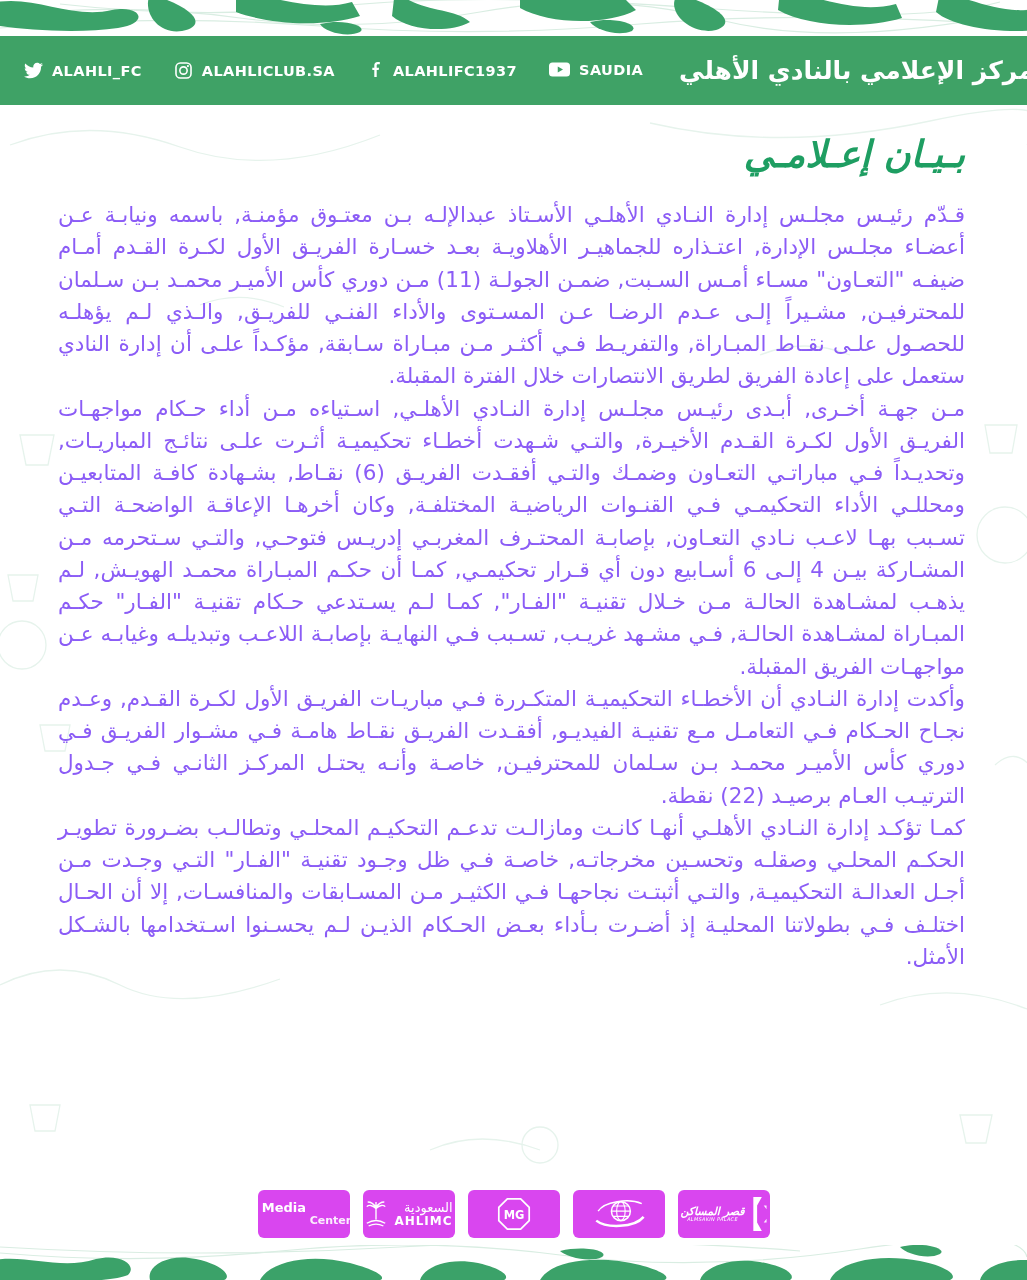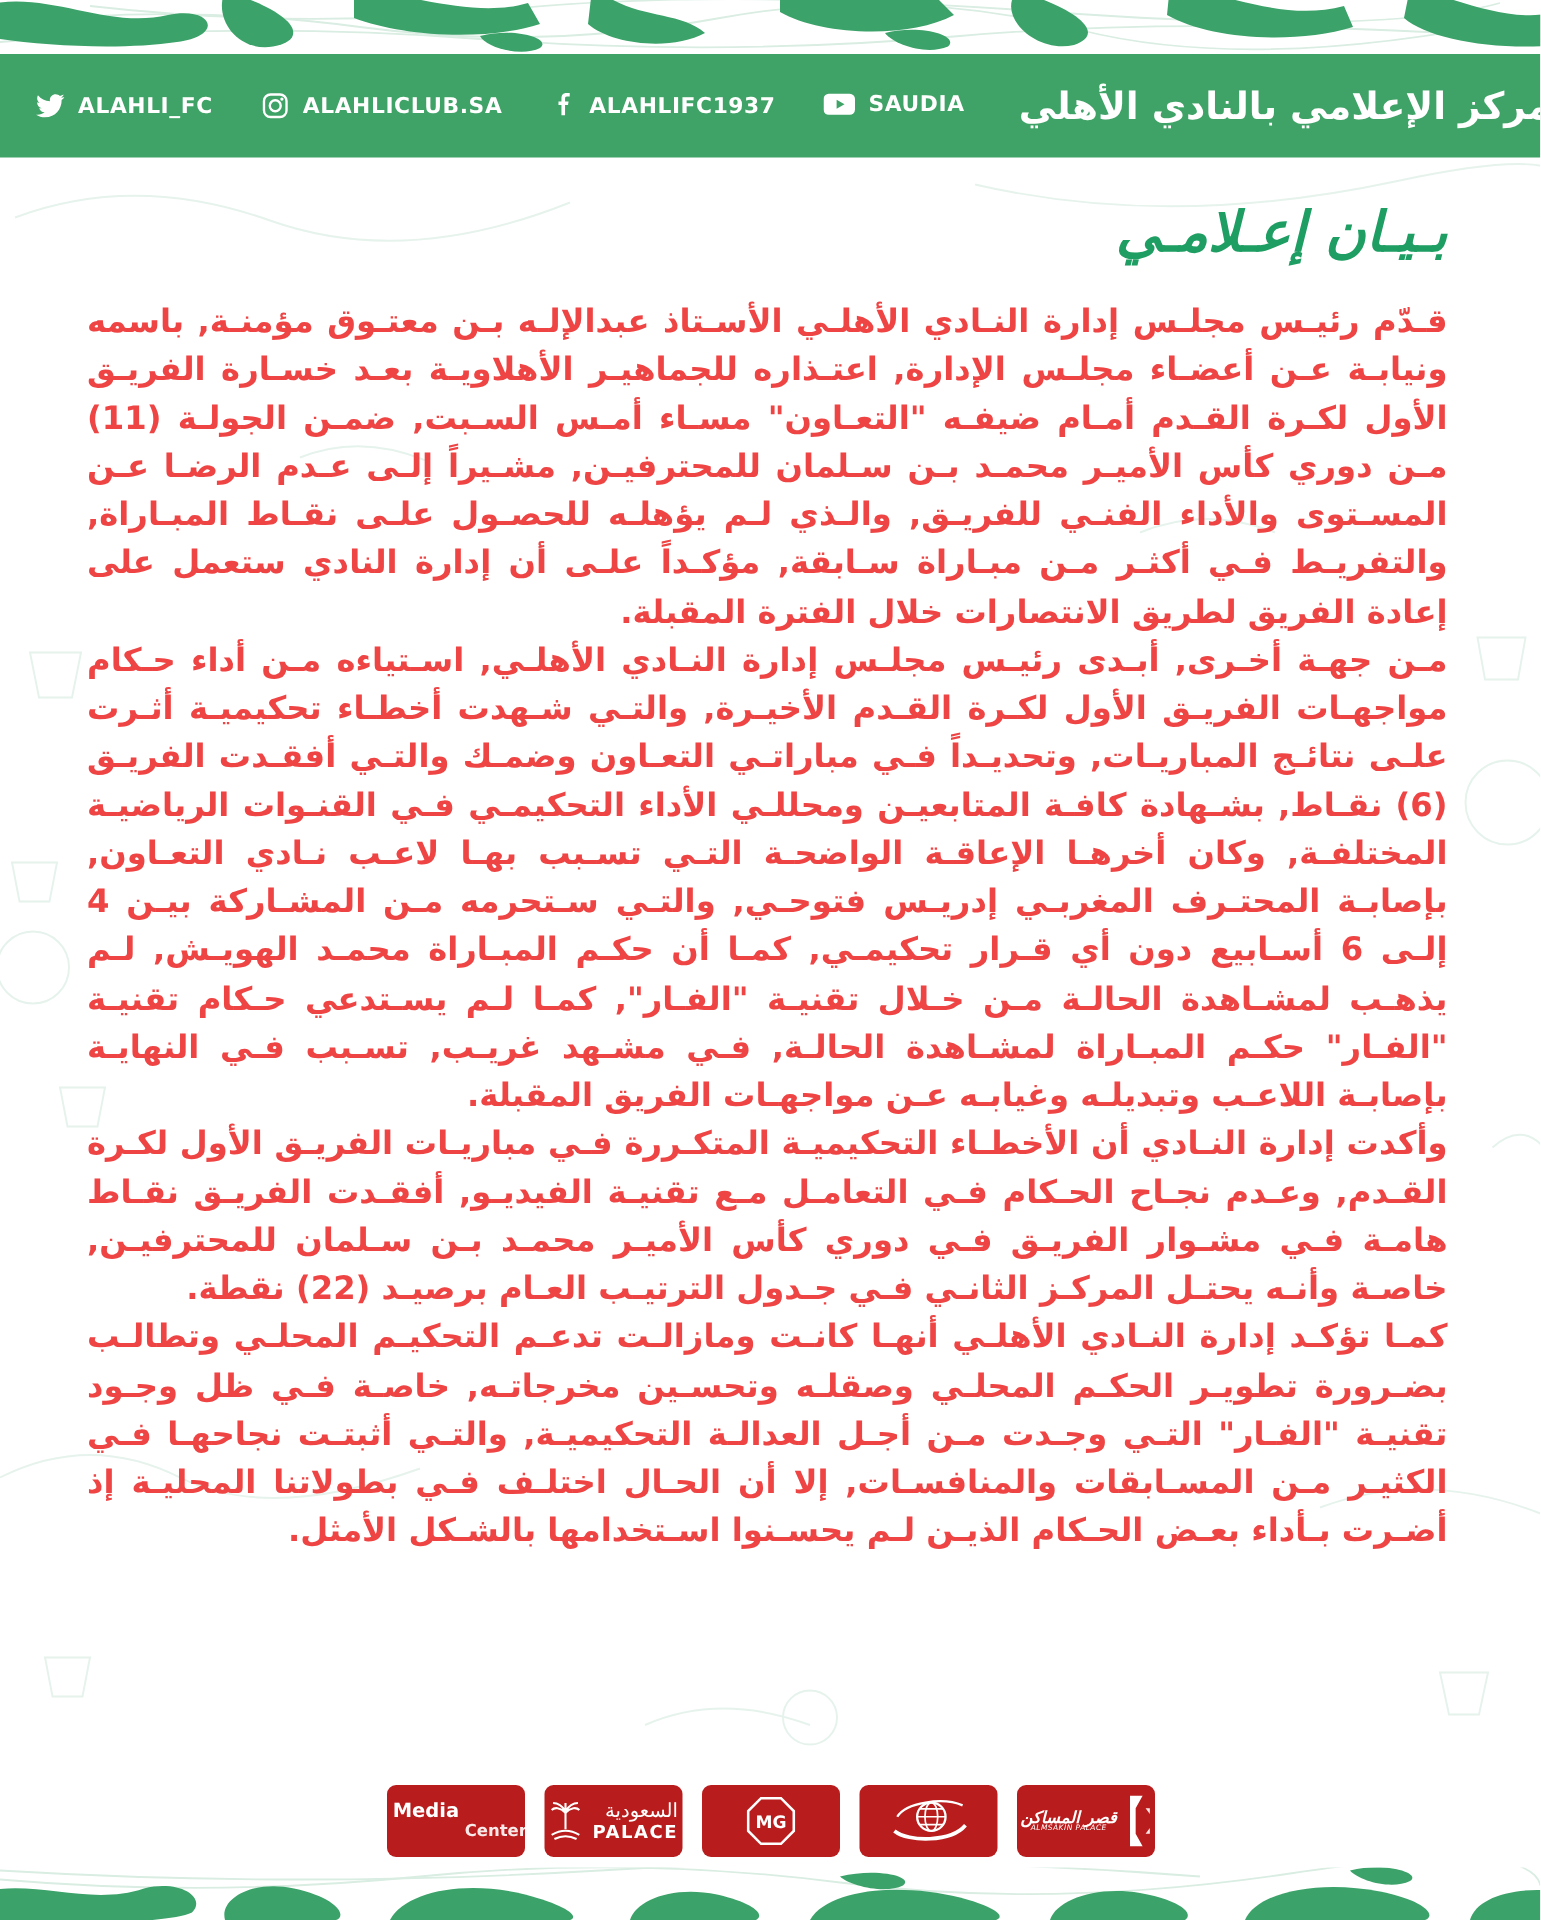--- a/index.html
+++ b/index.html
@@ -29,31 +29,31 @@
 
   
   .main{position:absolute;top:105px;left:0;width:100%;height:1075px;z-index:4;}
   .statement-title{
     position:absolute;top:28px;right:62px;margin:0;
     color:#1E9E62;font-size:37px;font-weight:bold;direction:rtl;font-style:italic;
   }
   .content{
     position:absolute;top:94px;right:62px;left:58px;
     direction:rtl;text-align:justify;
-    color:#ef4444;font-size:21.5px;font-weight:bold;line-height:1.5;
+    color:#8b5cf6;font-size:21.5px;font-weight:normal;line-height:1.5;
   }
   .content p{margin:0;}
 
   
   .sponsors{
     position:absolute;bottom:42px;left:0;width:100%;
     display:flex;justify-content:center;align-items:center;gap:13px;z-index:5;
   }
   .badge{
-    width:92px;height:48px;background:#b91c1c;border-radius:6px;
+    width:92px;height:48px;background:#d946ef;border-radius:6px;
     display:flex;align-items:center;justify-content:center;gap:6px;
     color:#ffffff;box-sizing:border-box;
   }
   .badge .txtcol{display:flex;flex-direction:column;line-height:1.05;}
   .b-media-l1{font-size:13px;font-weight:bold;}
   .b-media-l2{font-size:11px;font-weight:bold;opacity:.9;margin-left:48px;}
   .b-saudia-l1{font-size:13px;font-weight:normal;direction:rtl;}
   .b-saudia-l2{font-size:12px;font-weight:bold;letter-spacing:1px;}
   .b-palace-l1{font-size:11px;font-weight:bold;direction:rtl;}
   .b-palace-l2{font-size:5px;font-weight:normal;letter-spacing:.3px;}
@@ -166,21 +166,21 @@
     </div>
 
     <div class="badge">
       <svg width="24" height="30" viewBox="0 0 26 32" fill="none" stroke="#ffffff" stroke-width="1.5">
         <path d="M13 10 v12"></path>
         <path d="M13 10 c-4 -4 -8 -4 -10 -2 M13 10 c4 -4 8 -4 10 -2 M13 9 c-3 -5 -7 -6 -9 -6 M13 9 c3 -5 7 -6 9 -6 M13 8 v-5"></path>
         <path d="M3 26 q 10 -6 20 0 M5 29 q 8 -4 16 0"></path>
       </svg>
       <div class="txtcol">
         <span class="b-saudia-l1">السعودية</span>
-        <span class="b-saudia-l2">PALACE</span>
+        <span class="b-saudia-l2">AHLIMC</span>
       </div>
     </div>
 
     <div class="badge">
       <svg width="38" height="38" viewBox="0 0 40 40" fill="none" stroke="#ffffff" stroke-width="1.8">
         <polygon points="13,4 27,4 36,13 36,27 27,36 13,36 4,27 4,13"></polygon>
         <text x="20" y="25" text-anchor="middle" fill="#ffffff" stroke="none" font-family="DejaVu Sans, sans-serif" font-size="12" font-weight="bold">MG</text>
       </svg>
     </div>
 

